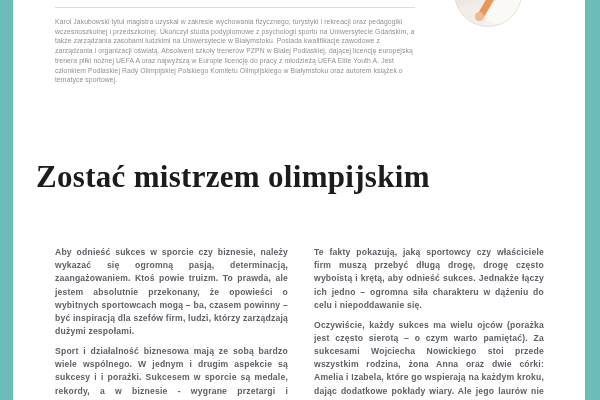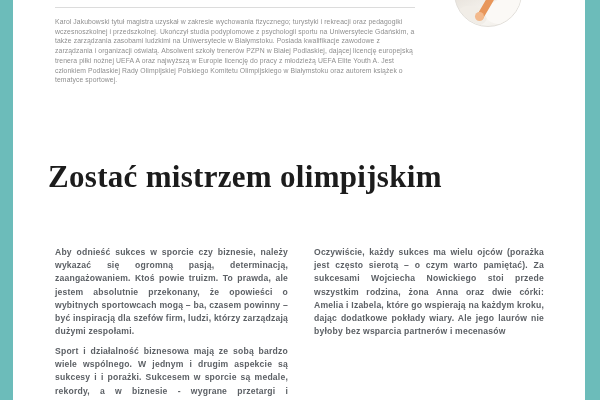--- a/index.html
+++ b/index.html
@@ -58,21 +58,21 @@
   .bio {
     position: absolute; left: 55px; top: 17px;
     width: 364px; margin: 0;
     font-size: 6.8px; line-height: 9.7px;
     letter-spacing: 0.1px;
     color: #8f8f8f;
     text-align: left;
   }
 
   .headline {
-    position: absolute; left: 48px; top: 159px;
+    position: absolute; left: 36px; top: 159px;
     margin: 0;
     font-family: "Liberation Serif", serif;
     font-weight: 700;
     font-size: 31px;
     letter-spacing: 0.3px;
     color: #1c1c1c;
     white-space: nowrap;
   }
 
   .col {
@@ -104,14 +104,15 @@
 <p class="bio">Karol Jakubowski tytuł magistra uzyskał w zakresie wychowania fizycznego; turystyki i rekreacji oraz pedagogiki wczesnoszkolnej i przedszkolnej. Ukończył studia podyplomowe z psychologii sportu na Uniwersytecie Gdańskim, a także zarządzania zasobami ludzkimi na Uniwersytecie w Białymstoku. Posiada kwalifikacje zawodowe z zarządzania i organizacji oświatą. Absolwent szkoły trenerów PZPN w Białej Podlaskiej, dającej licencję europejską trenera piłki nożnej UEFA A oraz najwyższą w Europie licencję do pracy z młodzieżą UEFA Elite Youth A. Jest członkiem Podlaskiej Rady Olimpijskiej Polskiego Komitetu Olimpijskiego w Białymstoku oraz autorem książek o tematyce sportowej.</p>
 
 <h1 class="headline">Zostać mistrzem olimpijskim</h1>
 
 <div class="col col-left">
   <p>Aby odnieść sukces w sporcie czy biznesie, należy wykazać się ogromną pasją, determinacją, zaangażowaniem. Ktoś powie truizm. To prawda, ale jestem absolutnie przekonany, że opowieści o wybitnych sportowcach mogą – ba, czasem powinny – być inspiracją dla szefów firm, ludzi, którzy zarządzają dużymi zespołami.</p>
   <p>Sport i działalność biznesowa mają ze sobą bardzo wiele wspólnego. W jednym i drugim aspekcie są sukcesy i i porażki. Sukcesem w sporcie są medale, rekordy, a w biznesie - wygrane przetargi i doprowadzone do realizacji przedsięwzięcia, satysfakcja finansowa, rozwój przedsiębiorstw. W obu tych dziedzinach ważne są: wyznaczanie celów, motywacja, praca</p>
 </div>
 
 <div class="col col-right">
+  <p>Te fakty pokazują, jaką sportowcy czy właściciele firm muszą przebyć długą drogę, drogę często wyboistą i krętą, aby odnieść sukces. Jednakże łączy ich jedno – ogromna siła charakteru w dążeniu do celu i niepoddawanie się.</p>
   <p>Oczywiście, każdy sukces ma wielu ojców (porażka jest często sierotą – o czym warto pamiętać). Za sukcesami Wojciecha Nowickiego stoi przede wszystkim rodzina, żona Anna oraz dwie córki: Amelia i Izabela, które go wspierają na każdym kroku, dając dodatkowe pokłady wiary. Ale jego laurów nie byłoby bez wsparcia partnerów i mecenasów</p>
 </div>
 
 </body></html>

